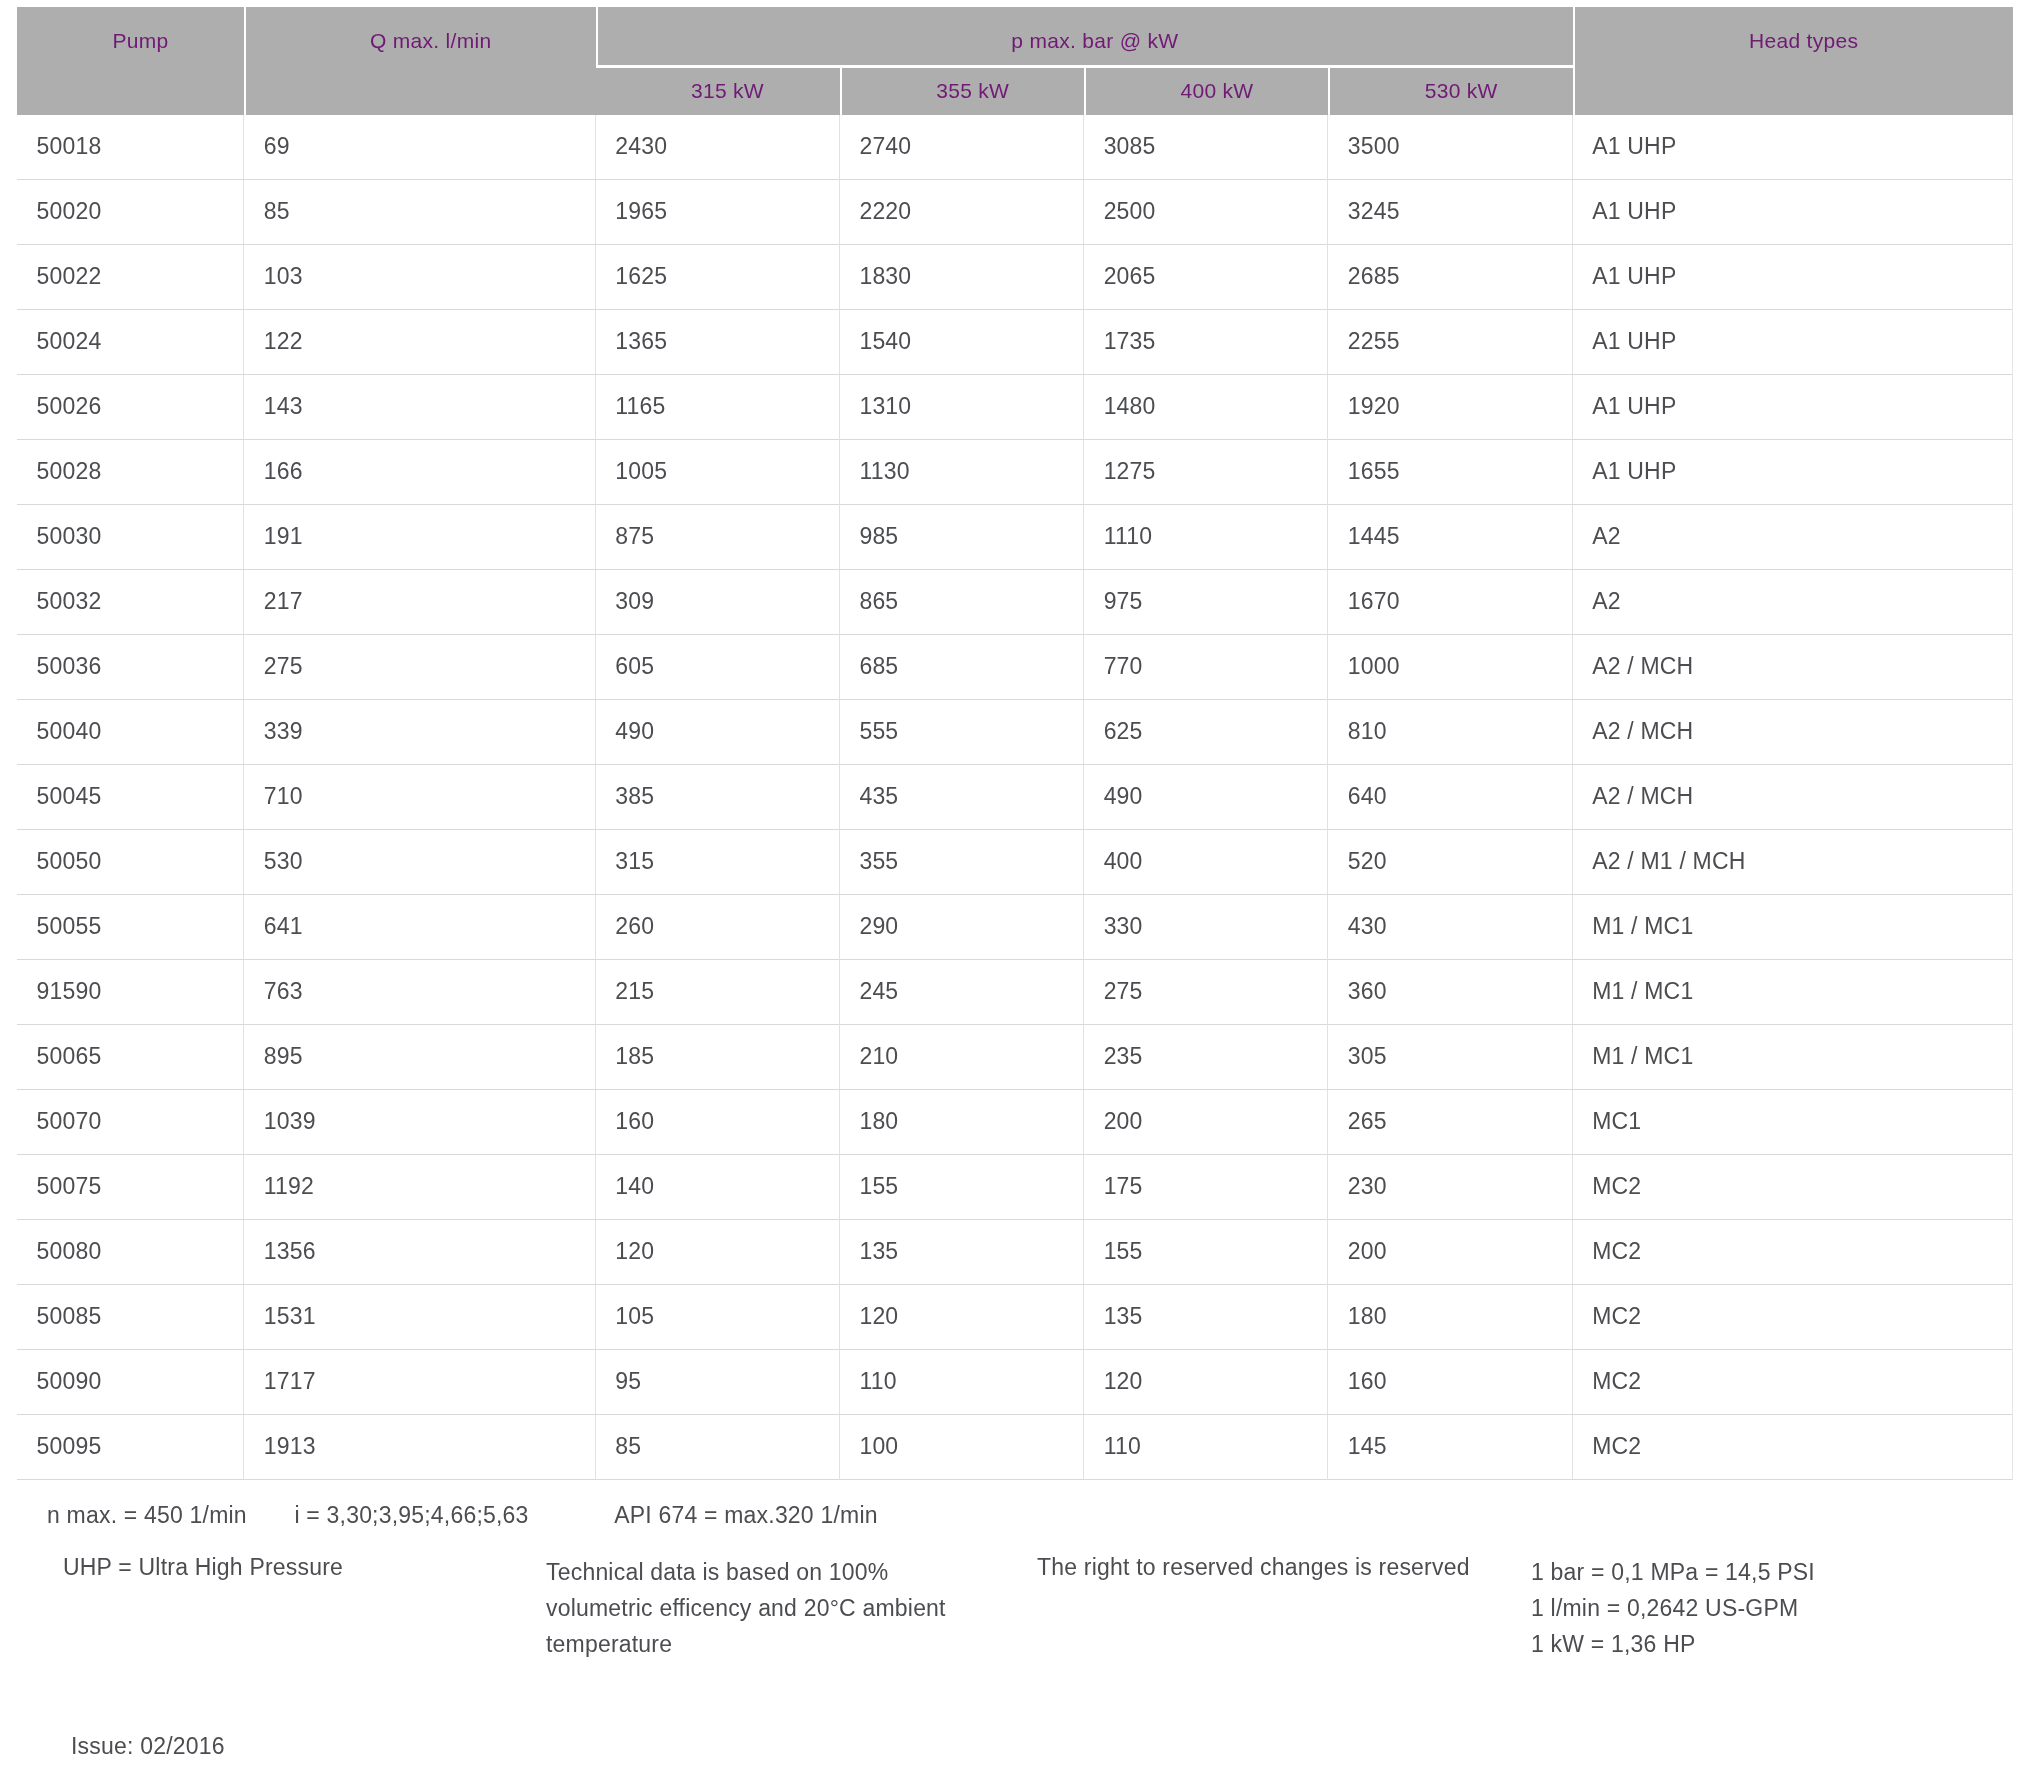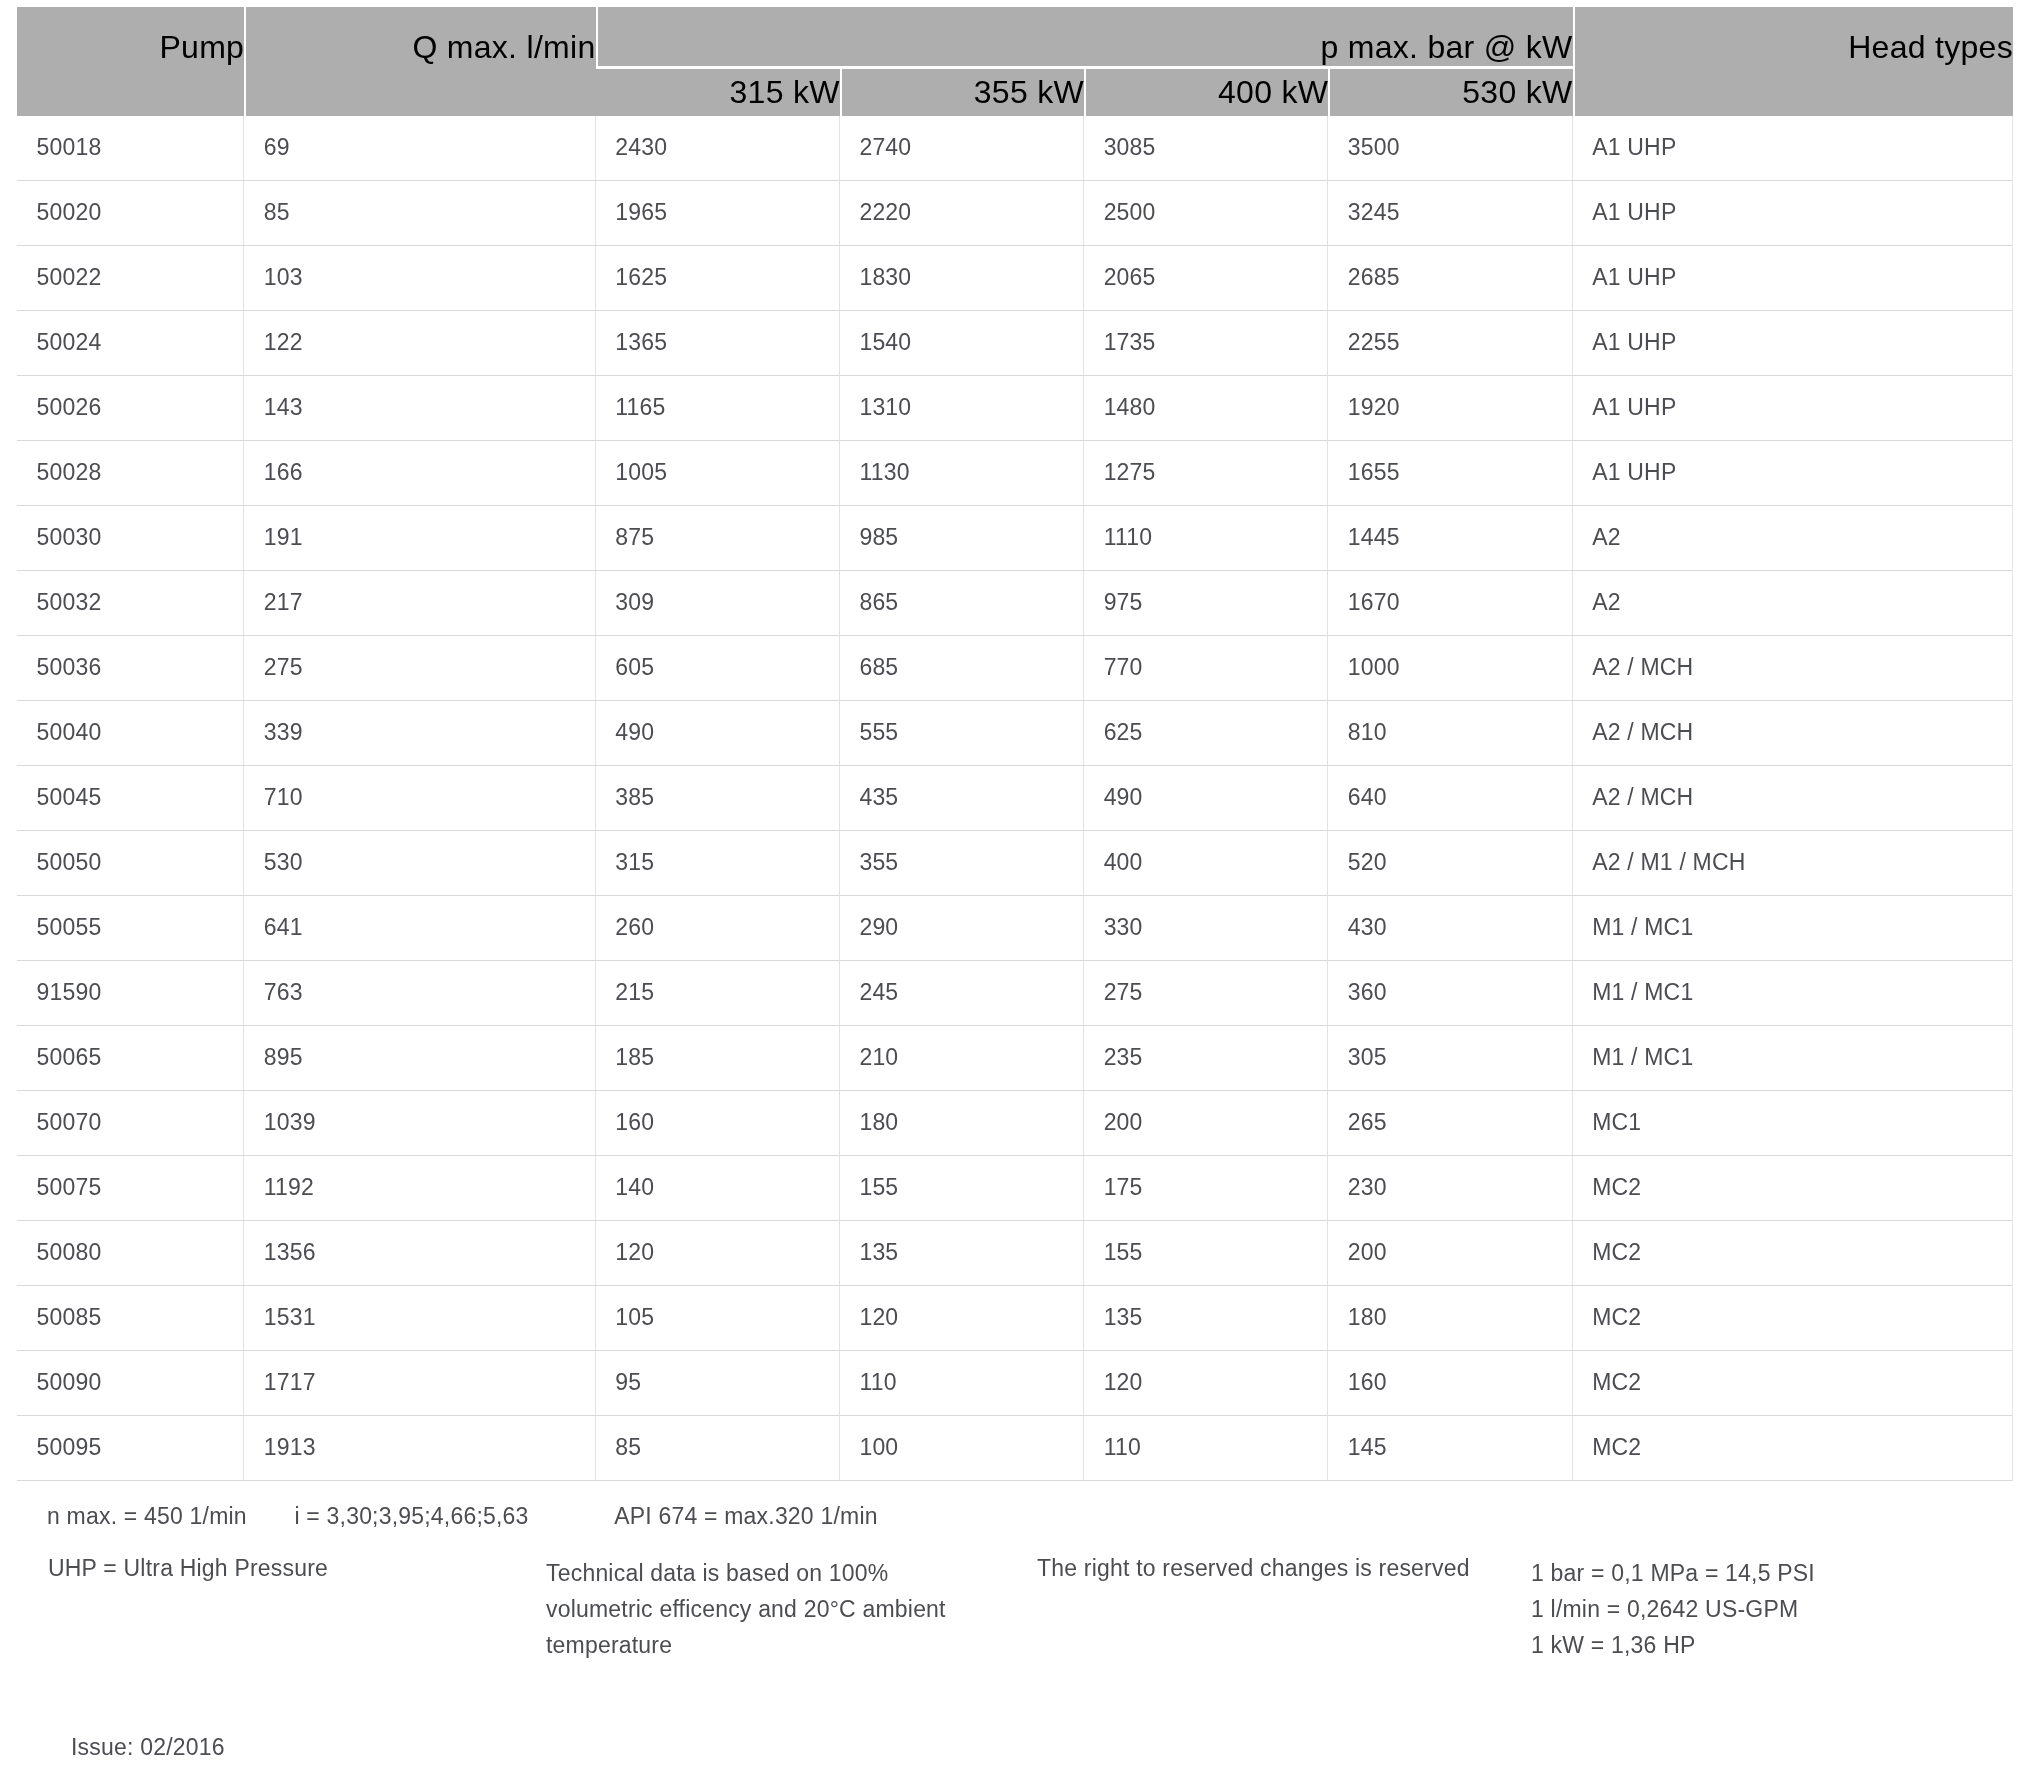--- a/index.html
+++ b/index.html
@@ -22,24 +22,24 @@
     margin-left: 17px;
     width: 1996px;
   }
   col.c-pump  { width: 227px; }
   col.c-qmax  { width: 351px; }
   col.c-kw    { width: 244px; }
   col.c-head  { width: 440px; }
 
   thead th {
     background: #aeaeae;
-    color: #000000;
+    color: #701a75;
     font-weight: 300;
-    font-size: 32px;
-    text-align: right;
+    font-size: 21px;
+    text-align: center;
     padding: 0 0 0 19.6px;
     letter-spacing: 0.3px;
   }
   th.th-top {
     vertical-align: top;
     padding-top: 22px;
     height: 58px;
   }
   th.th-kw {
     vertical-align: middle;
@@ -70,21 +70,21 @@
   .note-line1 span { margin-right: 41px; }
   .note-line1 span:last-child { margin-right: 0; margin-left: 38px; }
 
   .footer-grid {
     position: relative;
     margin-top: 25.6px;
     height: 145px;
     font-size: 23px;
     letter-spacing: 0.2px;
   }
-  .fg-uhp        { position: absolute; left: 48px;  top: 0; }
+  .fg-uhp        { position: absolute; left: 63px;  top: 0; }
   .fg-technical  { position: absolute; left: 546px; top: 0; line-height: 36px; }
   .fg-rights     { position: absolute; left: 1037px; top: 0; }
   .fg-conv       { position: absolute; left: 1531px; top: 0; line-height: 36px; }
 
   .issue-line {
     margin: 34px 0 0 71px;
     font-size: 23px;
     letter-spacing: 0.2px;
   }
 </style>

